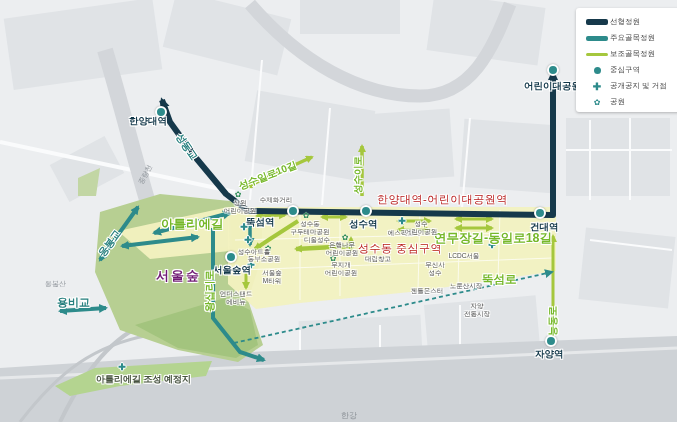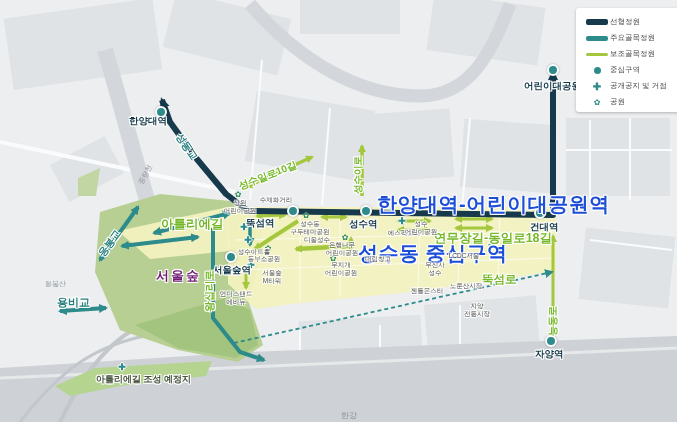--- a/index.html
+++ b/index.html
@@ -4,21 +4,21 @@
 <style>
   html,body{margin:0;padding:0;background:#fff;}
   #stage{position:relative;width:677px;height:422px;overflow:hidden;
          font-family:"Liberation Sans",sans-serif;background:#eceef0;}
   #stage svg{position:absolute;left:0;top:0;}
   .lbl{position:absolute;white-space:pre-line;text-align:center;line-height:1.18;
        color:#4a4a4a;
        text-shadow:-1px -1px 0 #fff,1px -1px 0 #fff,-1px 1px 0 #fff,1px 1px 0 #fff,0 1px 0 #fff,0 -1px 0 #fff;}
   .tiny{font-size:6.5px;}
   .station{font-size:9.5px;font-weight:bold;color:#13384a;}
-  .navy-title{font-size:20px;font-weight:700;color:#1d4ed8;letter-spacing:.5px;}
+  .navy-title{font-size:11px;font-weight:400;color:#b91c1c;letter-spacing:.5px;}
   .green-title{color:#76b82a;font-weight:800;}
   .teal-bridge{color:#27807f;font-weight:bold;font-size:10px;}
   .area-name{font-size:13px;font-weight:bold;color:#701a75;letter-spacing:2px;}
   .area-sub{font-size:7.5px;color:#5f6b5c;}
   .gray{color:#8a9096;text-shadow:none;}
   .rot{transform-origin:0 0;}
   .dot{position:absolute;width:8px;height:8px;border-radius:50%;background:#2d8b8b;
        border:2px solid #fff;box-shadow:0 0 2px rgba(0,0,0,.35);transform:translate(-50%,-50%);}
   .plus{position:absolute;font-size:9px;font-weight:bold;color:#2d8b8b;transform:translate(-50%,-50%);
         text-shadow:-1px 0 0 #fff,1px 0 0 #fff,0 -1px 0 #fff,0 1px 0 #fff;}
@@ -162,21 +162,21 @@
   <span class="plus" style="left:492px;top:245px;">✚</span>
   <span class="plus" style="left:122px;top:367px;">✚</span>
 
   <span class="flower" style="left:238px;top:194px;">✿</span>
   <span class="flower" style="left:306px;top:215px;">✿</span>
   <span class="flower" style="left:268px;top:248px;">✿</span>
   <span class="flower" style="left:345px;top:237px;">✿</span>
   <span class="flower" style="left:333px;top:258px;">✿</span>
 
   <div class="lbl station" style="left:129px;top:115px;">한양대역</div>
-  <div class="lbl station" style="left:246px;top:217px;">뚝섬역</div>
+  <div class="lbl station" style="left:246px;top:217px;font-family:Liberation Mono, monospace;">뚝섬역</div>
   <div class="lbl station" style="left:349px;top:218px;">성수역</div>
   <div class="lbl station" style="left:530px;top:221px;">건대역</div>
   <div class="lbl station" style="left:524px;top:80px;">어린이대공원역</div>
   <div class="lbl station" style="left:213px;top:264px;">서울숲역</div>
   <div class="lbl station" style="left:535px;top:348px;">자양역</div>
 
   <div class="lbl navy-title" style="left:377px;top:193px;">한양대역-어린이대공원역</div>
   <div class="lbl navy-title" style="left:358px;top:242px;">성수동 중심구역</div>
   <div class="lbl green-title" style="left:434px;top:231px;font-size:12.5px;">연무장길-동일로18길</div>
   <div class="lbl green-title" style="left:161px;top:217px;font-size:12.5px;text-align:center;">아틀리에길</div>

